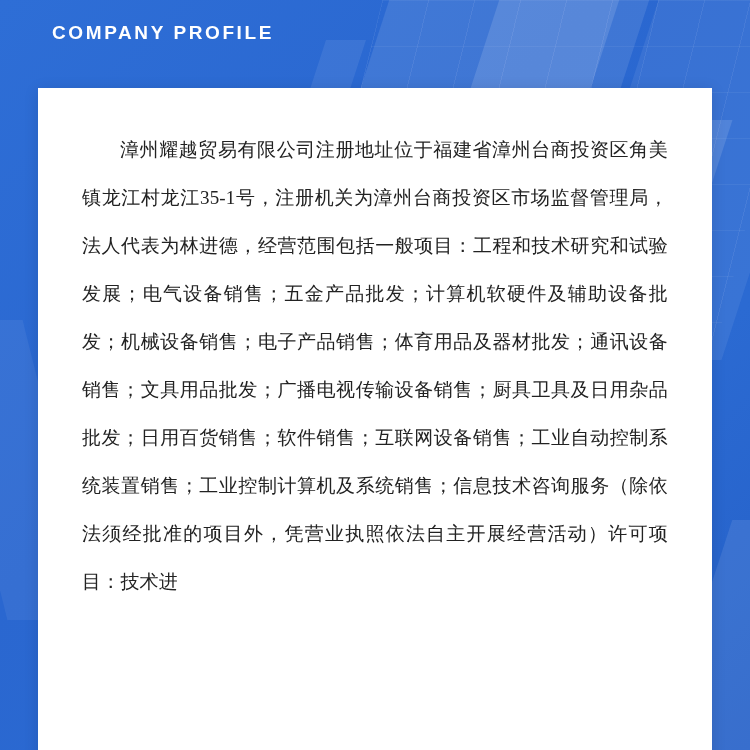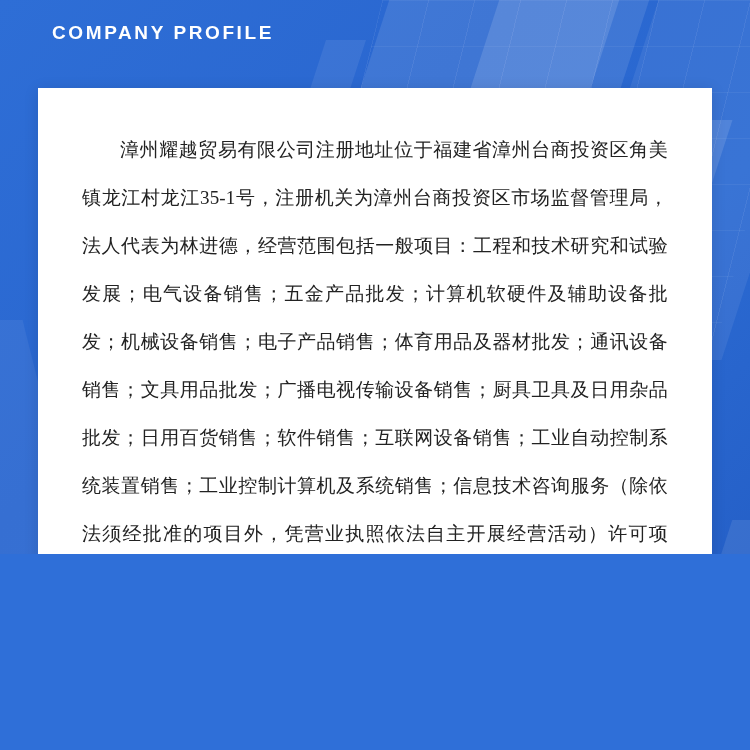--- a/index.html
+++ b/index.html
@@ -9,21 +9,21 @@
   body {
     width: 750px;
     height: 750px;
     overflow: hidden;
     font-family: "Liberation Sans", sans-serif;
     background: #2f6fd8;
   }
   .page {
     position: relative;
     width: 750px;
-    height: 554px;
+    height: 750px;
     overflow: hidden;
     background: linear-gradient(135deg, #2e6ed6 0%, #2a67d0 40%, #2b6ad2 70%, #2560c8 100%);
   }
   
   .deco {
     position: absolute;
     pointer-events: none;
   }
   .deco-1 {
     top: -60px; left: 360px;

